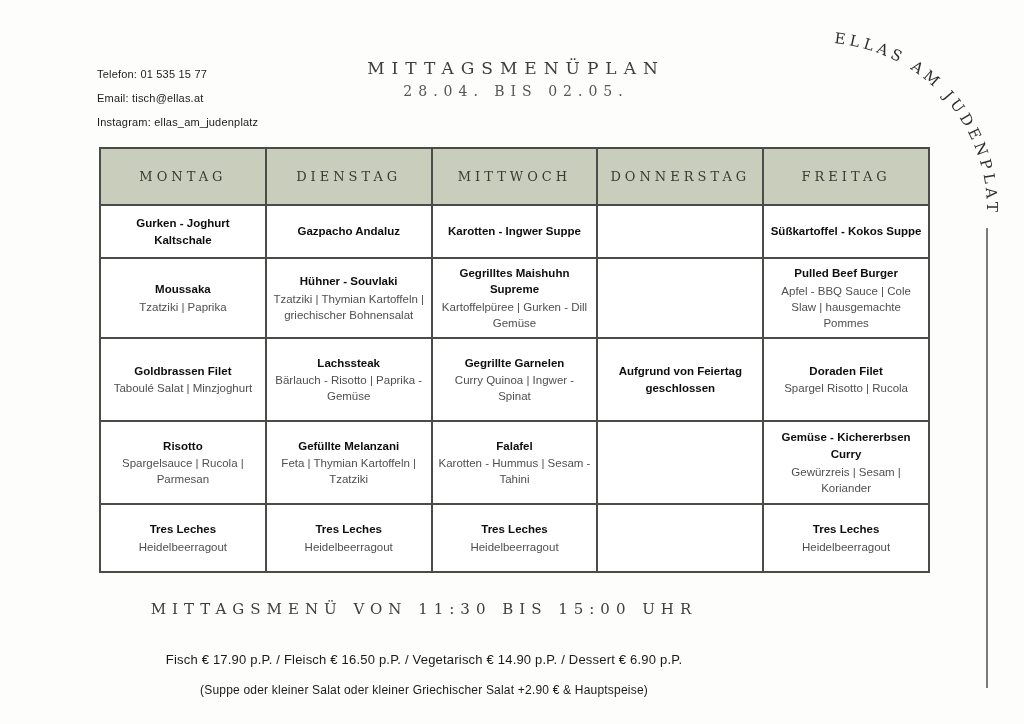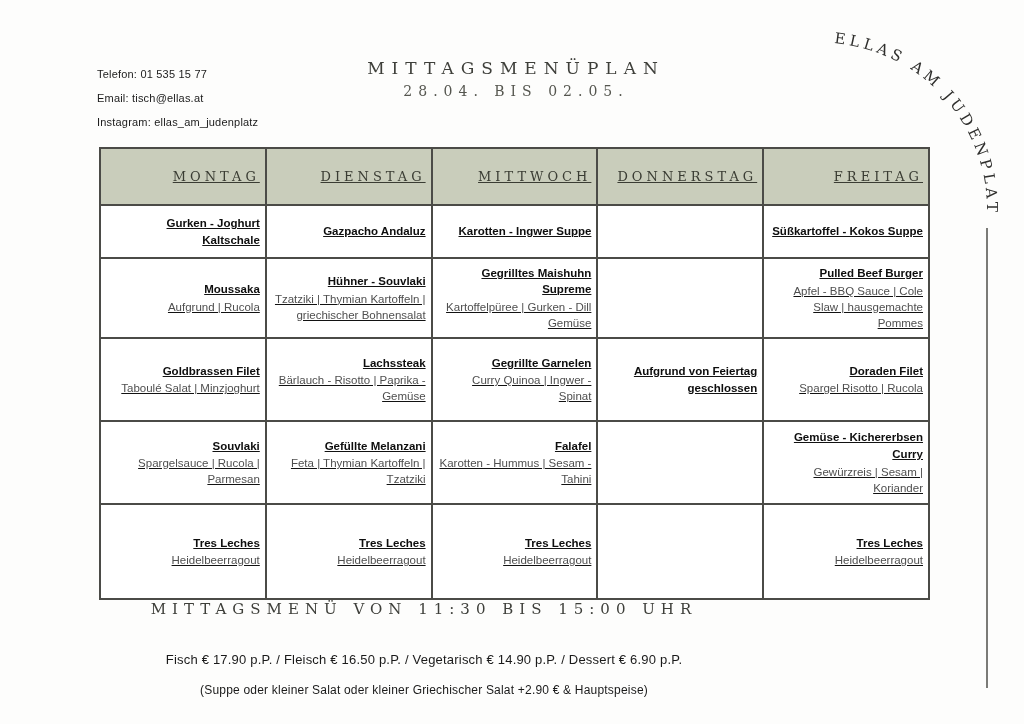--- a/index.html
+++ b/index.html
@@ -43,32 +43,32 @@
     font-size:15px;letter-spacing:4px;fill:#2f2f2d;
   }
 
   
   table.menu{
     position:absolute;left:99px;top:147px;width:831px;
     border-collapse:collapse;table-layout:fixed;background:#fff;
   }
   table.menu th,table.menu td{
     border:2px solid var(--border);
-    text-align:right;vertical-align:middle;padding:4px 5px;text-decoration:underline;
+    text-align:center;vertical-align:middle;padding:4px 5px;
   }
   table.menu th{
     height:57px;background:var(--header-bg);
     font-family:"DejaVu Serif","Liberation Serif",serif;
     font-weight:400;font-size:13px;letter-spacing:4px;color:#3a3c33;
   }
   tr.r0 td{height:53px;}
   tr.r1 td{height:80px;}
   tr.r2 td{height:83px;}
   tr.r3 td{height:83px;}
-  tr.r4 td{height:95px;}
+  tr.r4 td{height:68px;}
   .cell-title{font-weight:bold;font-size:11.5px;line-height:1.45;color:#0e0e0e;}
   .cell-sub{font-size:11.5px;line-height:1.4;color:var(--muted-ink);margin-top:1px;}
   .cell-sub:empty{display:none;}
 
   
   .footer{position:absolute;left:0;top:600px;width:848px;text-align:center;}
   .hours{
     font-family:"DejaVu Serif","Liberation Serif",serif;
     font-size:15px;letter-spacing:6px;color:var(--title-ink);
   }
@@ -128,21 +128,21 @@
         <td>
             <div class="cell-title"></div>
           </td>
         <td>
             <div class="cell-title">Süßkartoffel - Kokos Suppe</div>
           </td>
       </tr>
       <tr class="r1">
         <td>
             <div class="cell-title">Moussaka</div>
-            <div class="cell-sub">Aufgrund | Rucola</div>
+            <div class="cell-sub">Tzatziki | Paprika</div>
           </td>
         <td>
             <div class="cell-title">Hühner - Souvlaki</div>
             <div class="cell-sub">Tzatziki | Thymian Kartoffeln | griechischer Bohnensalat</div>
           </td>
         <td>
             <div class="cell-title">Gegrilltes Maishuhn Supreme</div>
             <div class="cell-sub">Kartoffelpüree | Gurken - Dill Gemüse</div>
           </td>
         <td>
@@ -169,21 +169,21 @@
         <td>
             <div class="cell-title">Aufgrund von Feiertag geschlossen</div>
           </td>
         <td>
             <div class="cell-title">Doraden Filet</div>
             <div class="cell-sub">Spargel Risotto | Rucola</div>
           </td>
       </tr>
       <tr class="r3">
         <td>
-            <div class="cell-title">Souvlaki</div>
+            <div class="cell-title">Risotto</div>
             <div class="cell-sub">Spargelsauce | Rucola | Parmesan</div>
           </td>
         <td>
             <div class="cell-title">Gefüllte Melanzani</div>
             <div class="cell-sub">Feta | Thymian Kartoffeln | Tzatziki</div>
           </td>
         <td>
             <div class="cell-title">Falafel</div>
             <div class="cell-sub">Karotten - Hummus | Sesam - Tahini</div>
           </td>

